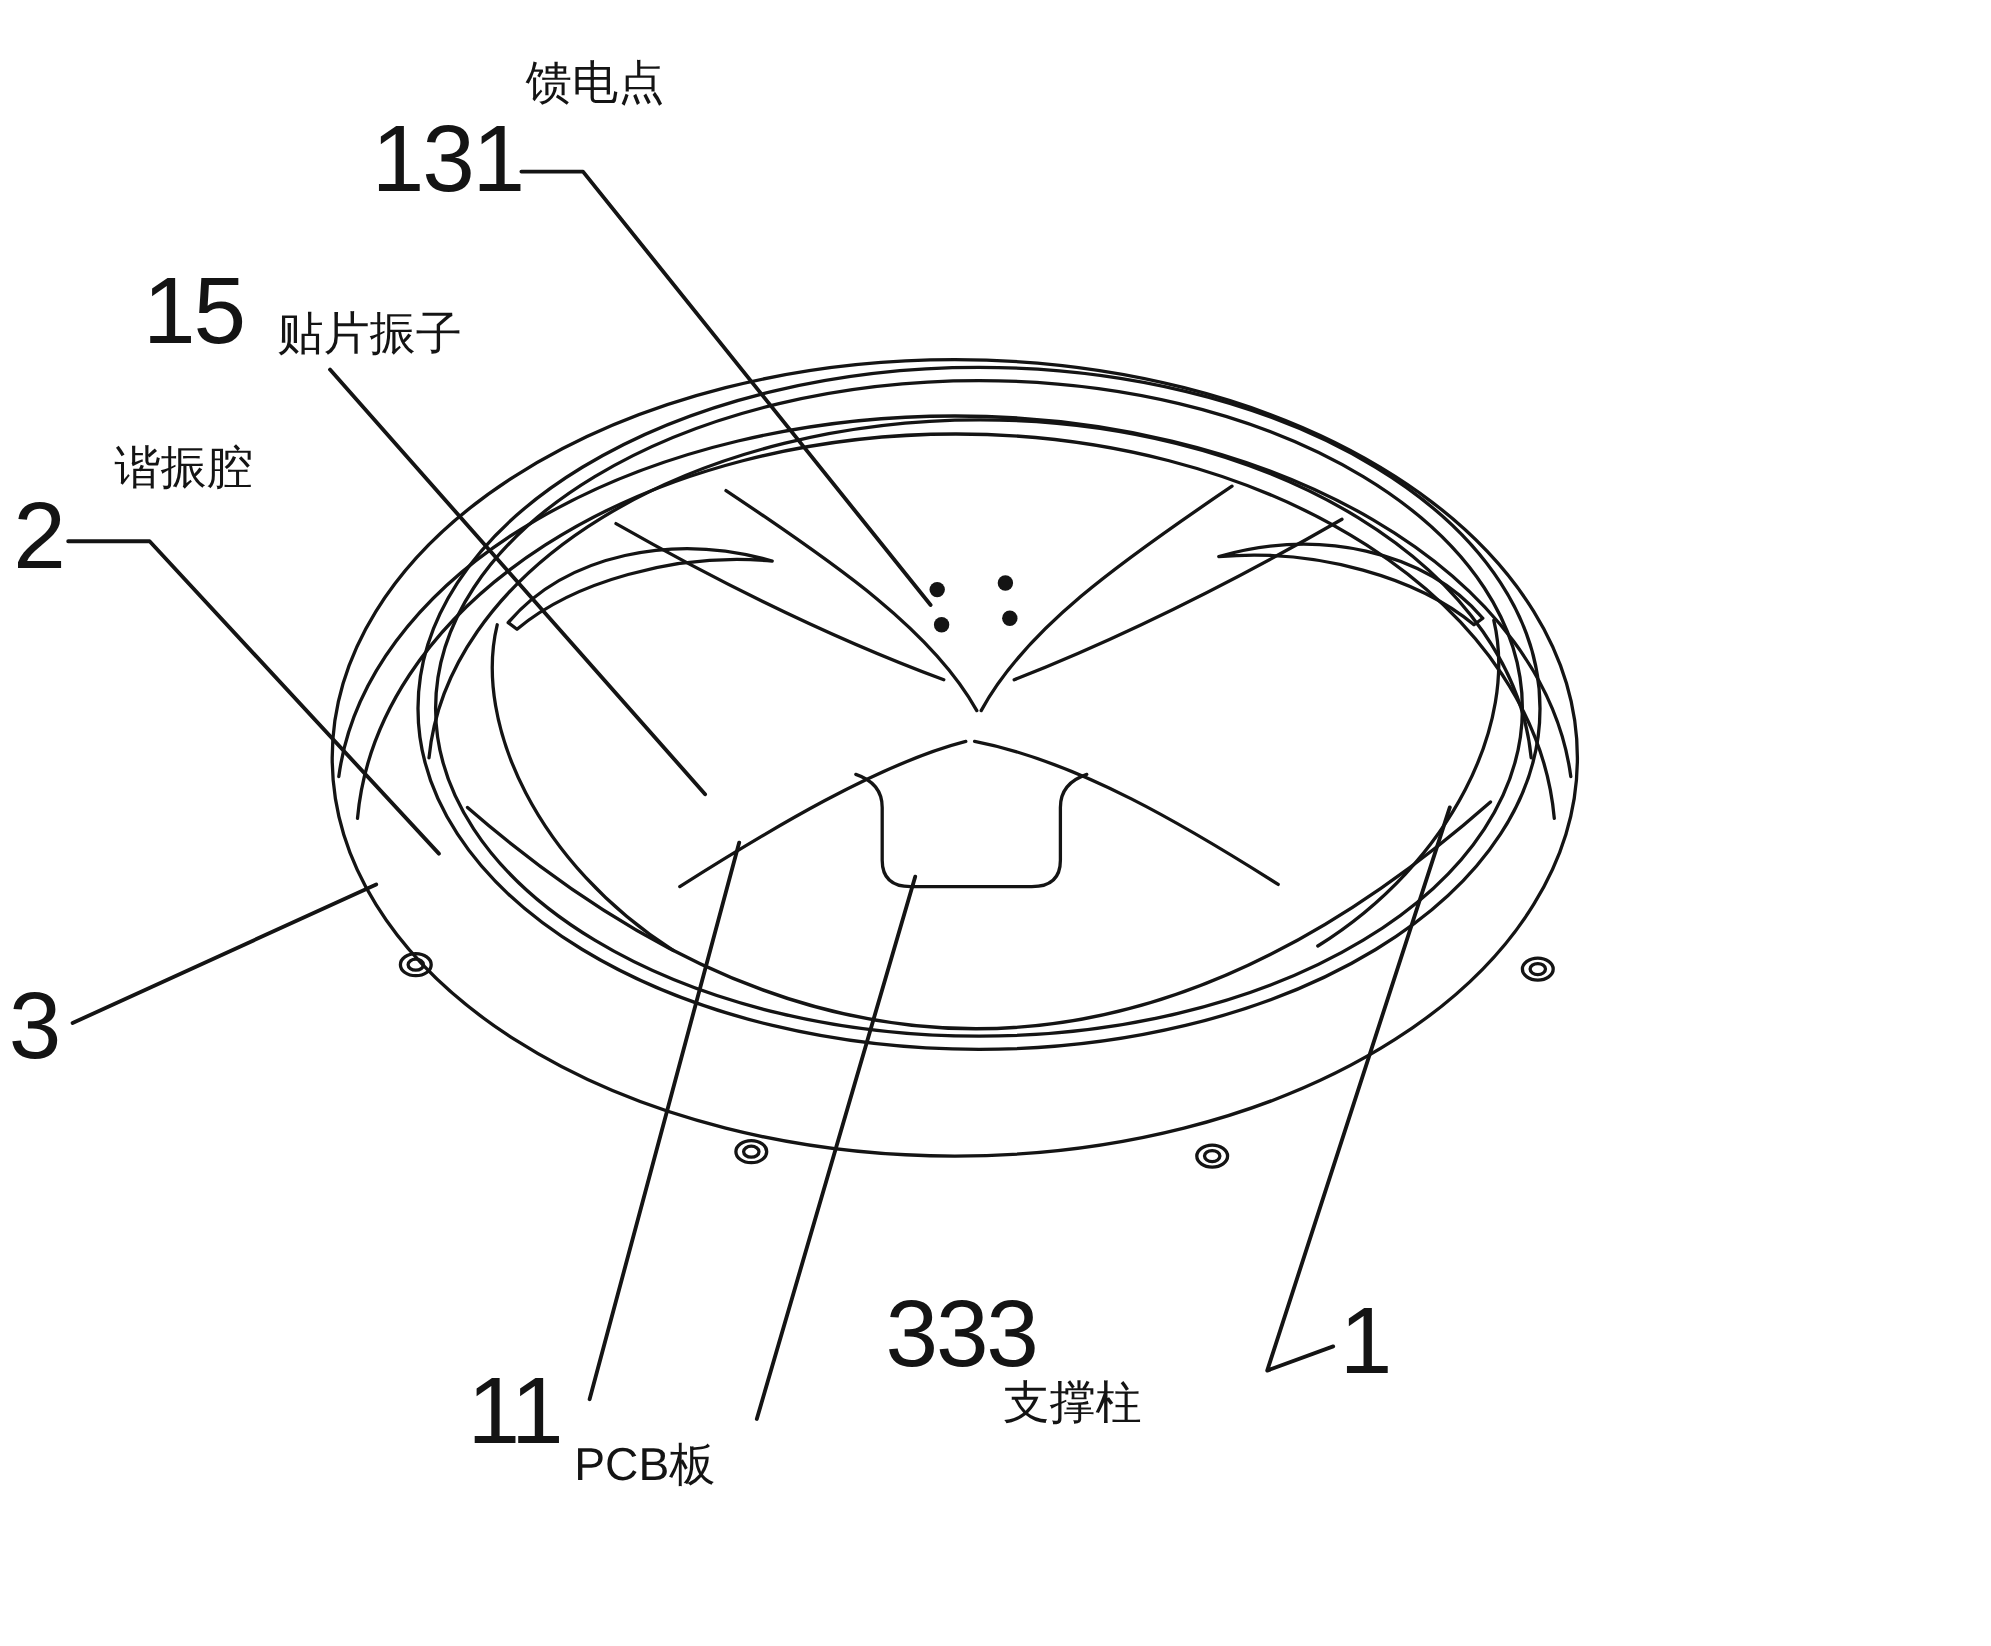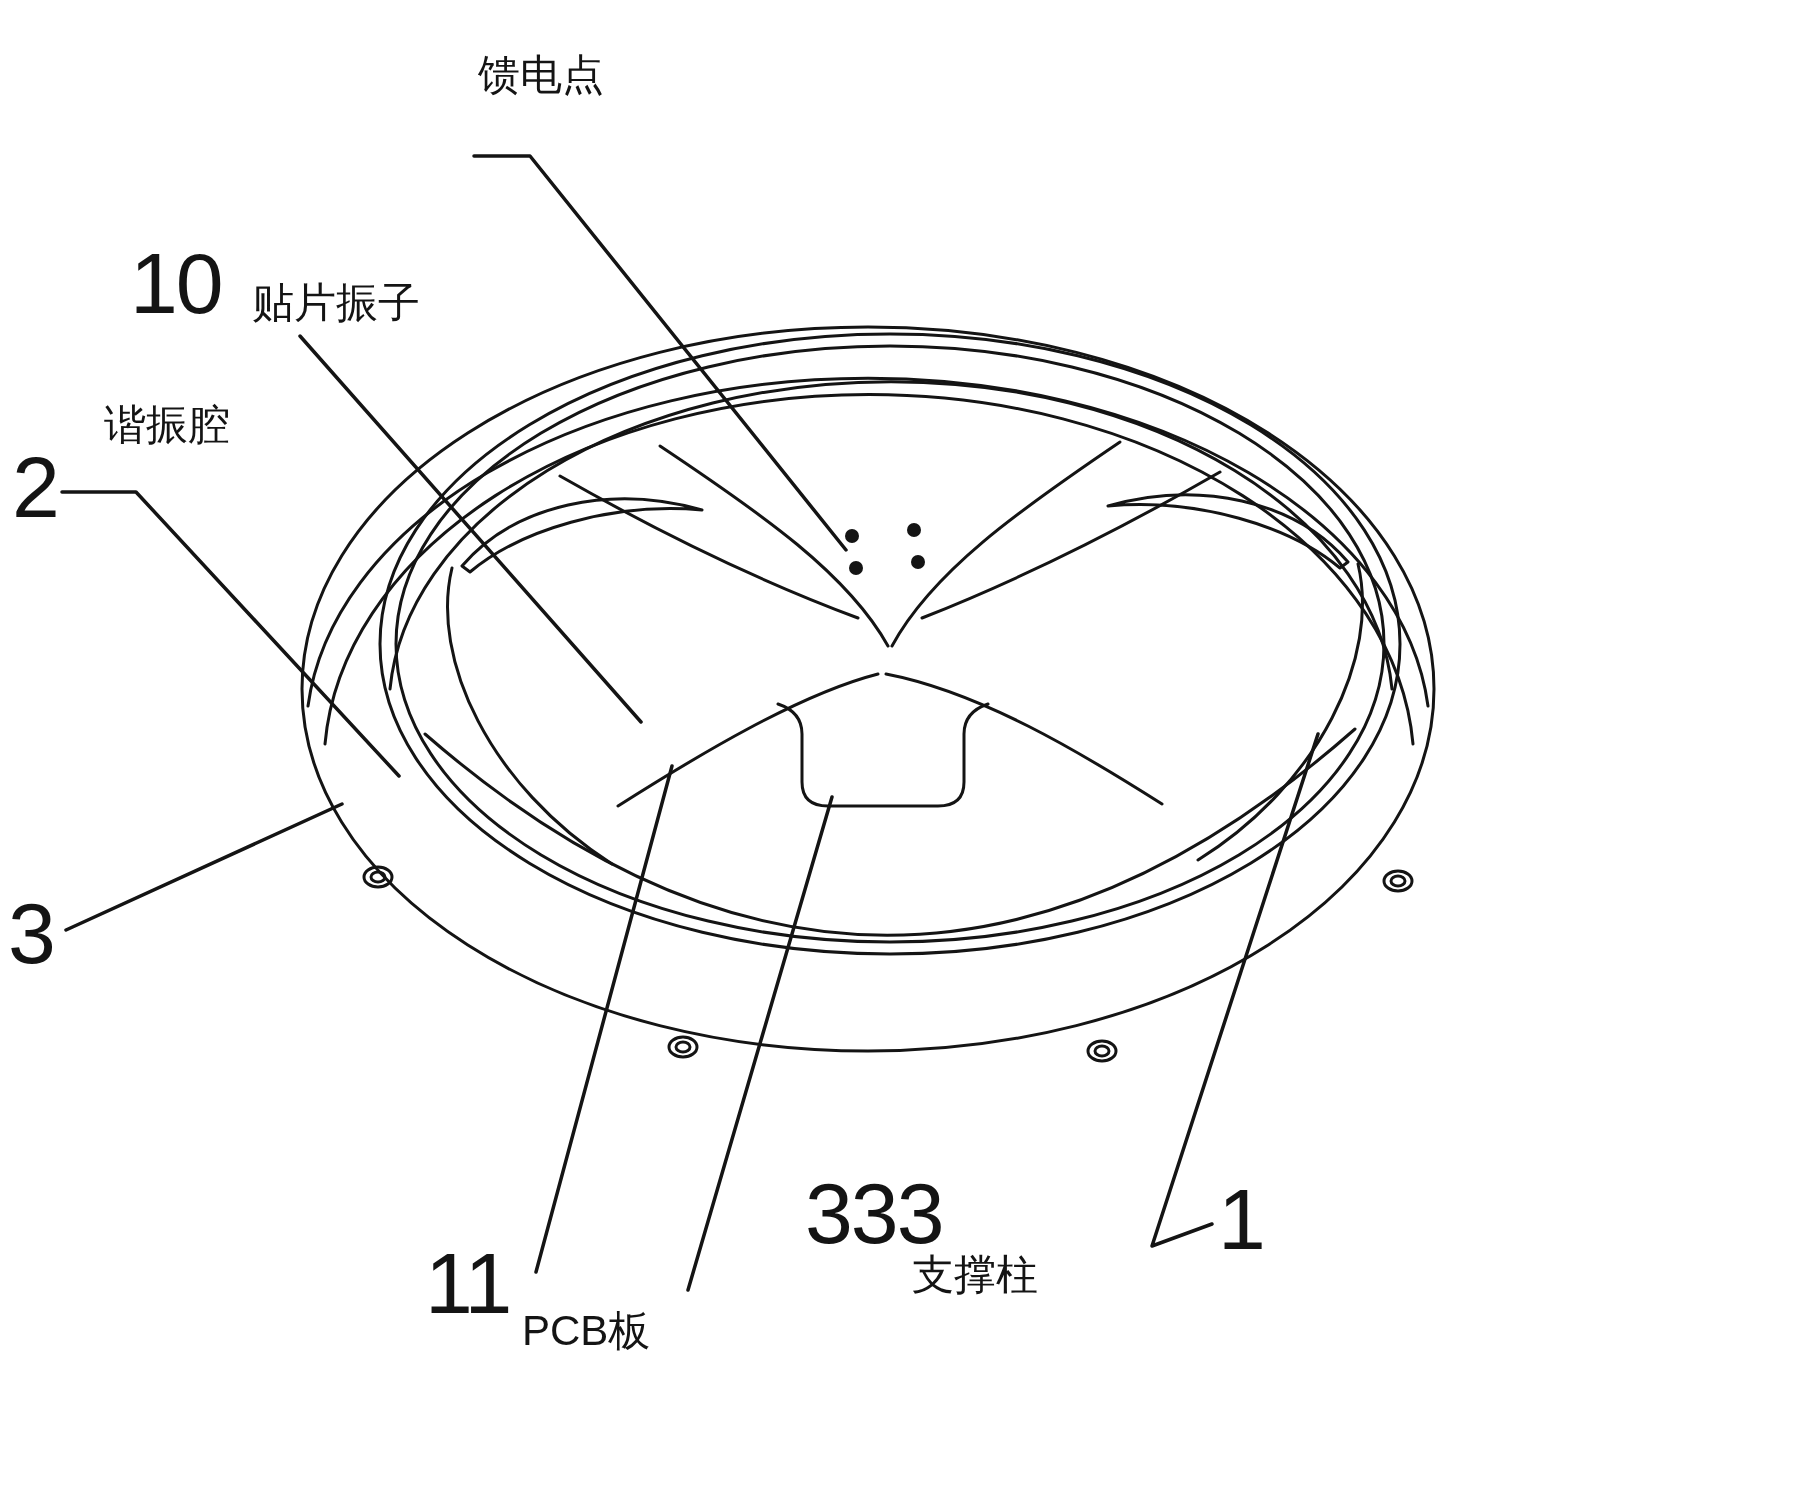--- a/index.html
+++ b/index.html
@@ -101,22 +101,23 @@
       <path d="M 300 292 L 641 678"></path>
       <path d="M 62 448 L 136 448 L 399 732"></path>
       <path d="M 66 886 L 342 760"></path>
       <path d="M 536 1228 L 672 722"></path>
       <path d="M 688 1246 L 832 753"></path>
       <path d="M 1212 1180 L 1152 1202 L 1318 690"></path>
     </g>
   </svg>
 
   <div class="callout lbl" style="left:478px; top:10px">馈电点</div>
+  <div class="callout num" style="left:338px; top:58px">131</div>
 
-  <div class="callout num" style="left:130px; top:196px">10</div>
+  <div class="callout num" style="left:130px; top:196px">15</div>
   <div class="callout lbl" style="left:252px; top:238px">贴片振子</div>
 
   <div class="callout lbl" style="left:104px; top:360px">谐振腔</div>
   <div class="callout num" style="left:12px; top:400px">2</div>
 
   <div class="callout num" style="left:8px; top:846px">3</div>
 
   <div class="callout num" style="left:425px; top:1196px">11</div>
   <div class="callout lbl" style="left:522px; top:1266px">PCB板</div>
 

